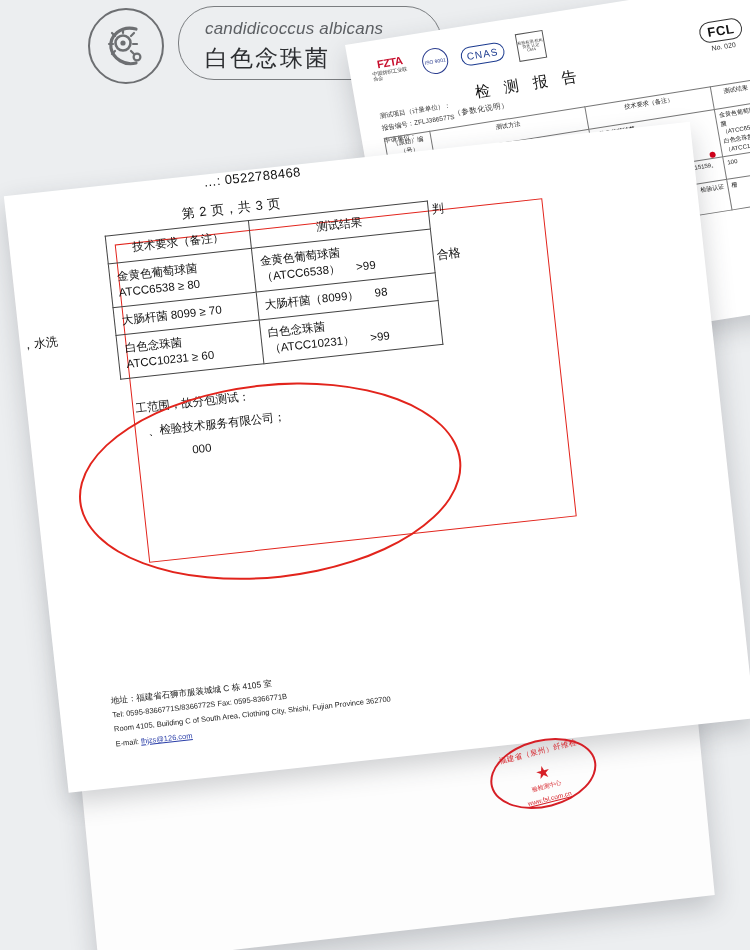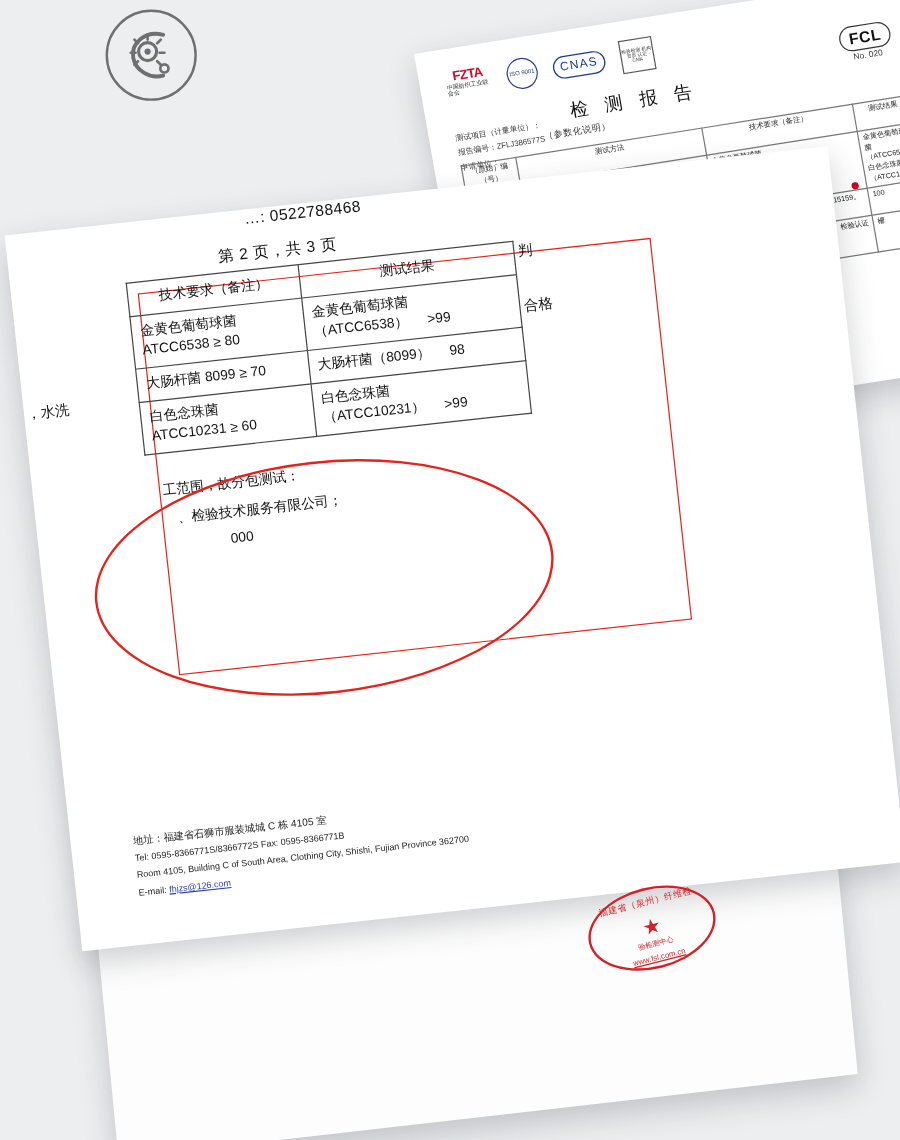--- a/index.html
+++ b/index.html
@@ -382,20 +382,24 @@
         <line x1="28" y1="13" x2="31" y2="10"></line>
         <line x1="30" y1="21" x2="34" y2="21"></line>
         <line x1="28" y1="28" x2="31" y2="31"></line>
         <line x1="12" y1="13" x2="9" y2="10"></line>
         <line x1="10" y1="21" x2="6" y2="21"></line>
         <line x1="12" y1="28" x2="9" y2="31"></line>
       </g>
       <circle cx="34" cy="34" r="3.4" fill="none" stroke="#6d6f72" stroke-width="2.2"></circle>
     </svg>
   </div>
+  <div class="pill">
+    <div class="latin">candidicoccus albicans</div>
+    <div class="cn">白色念珠菌</div>
+  </div>
 </div>
 
 <div class="stage">
 
   <div class="paper paper-back">
     
     
   </div>
 
   <div class="paper paper-report">

